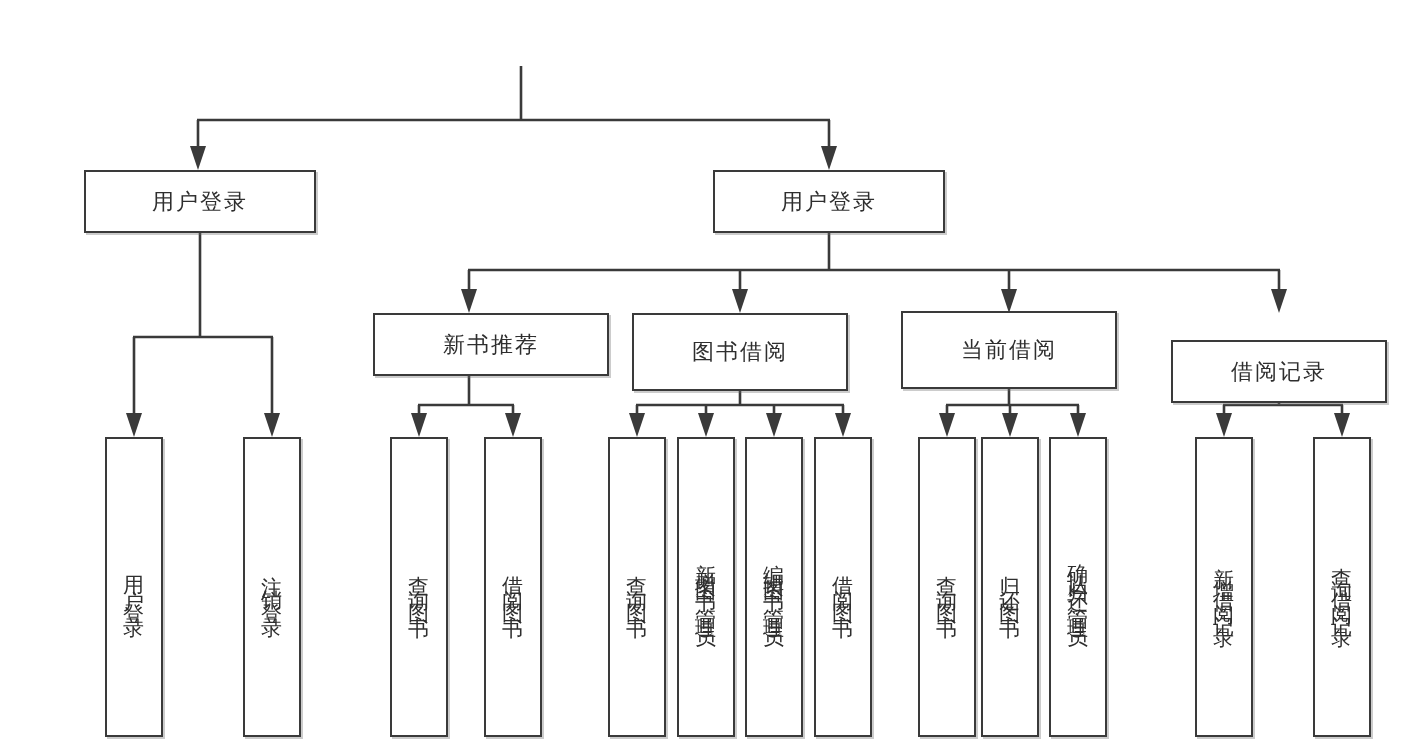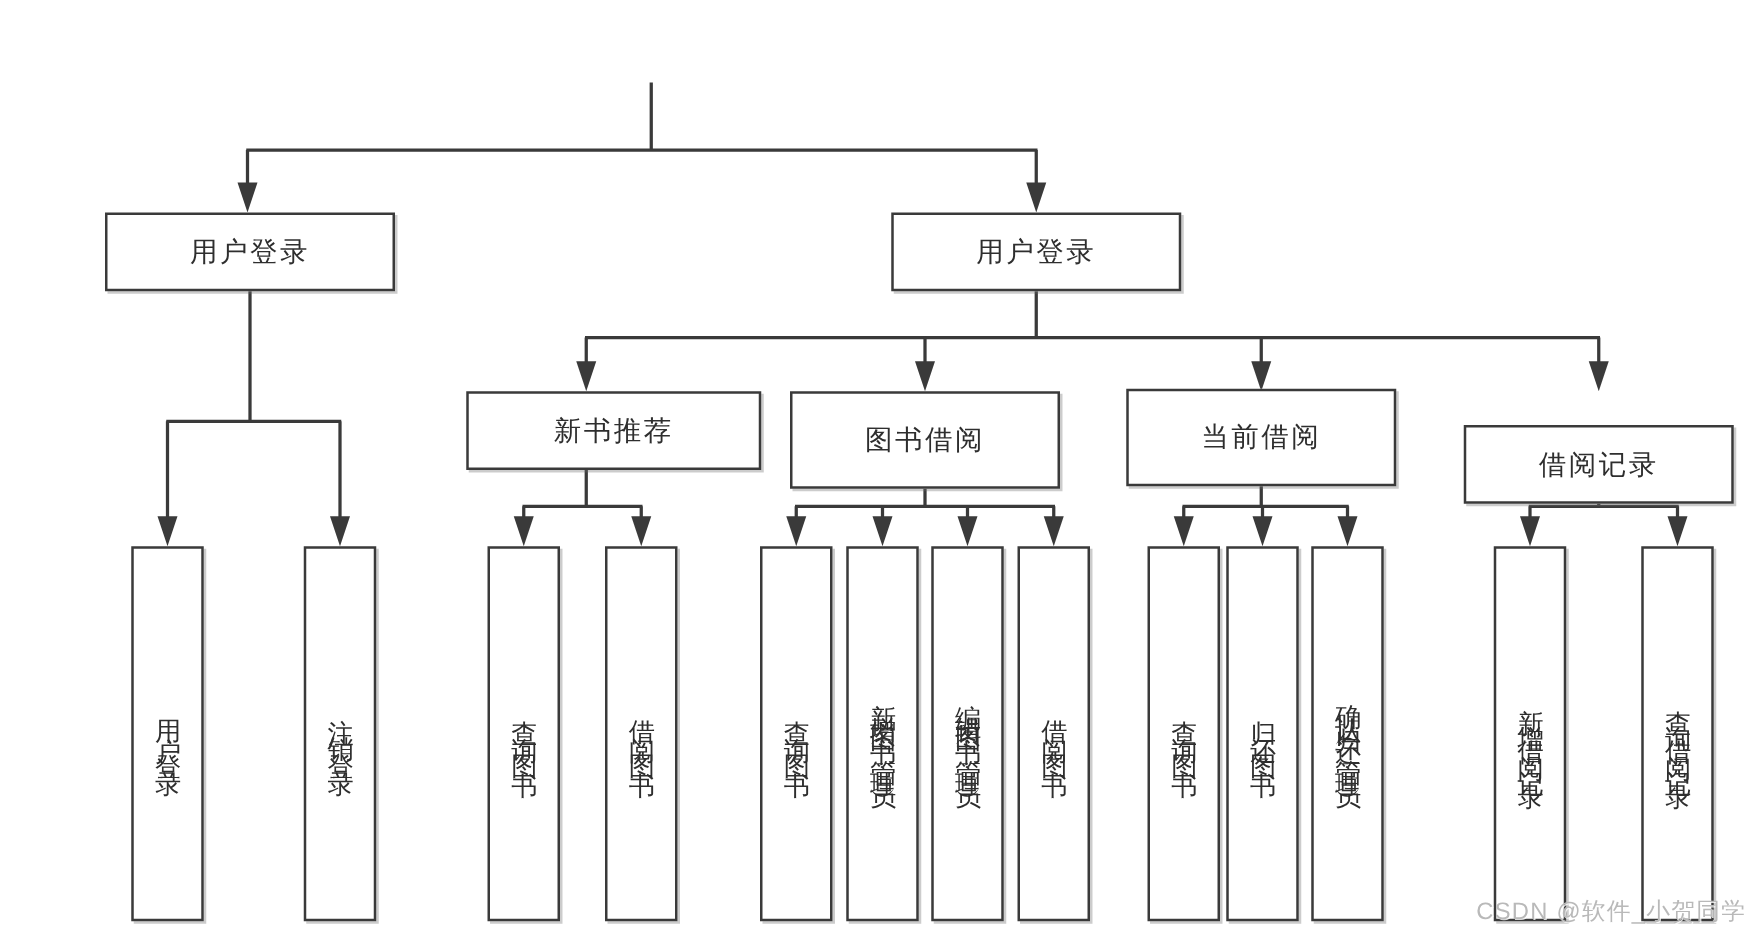--- a/index.html
+++ b/index.html
@@ -94,14 +94,13 @@
   <div class="node leaf l5">查询图书</div>
   <div class="node leaf tight l6">新增图书（管理员）</div>
   <div class="node leaf tight l7">编辑图书（管理员）</div>
   <div class="node leaf l8">借阅图书</div>
   <div class="node leaf l9">查询图书</div>
   <div class="node leaf l10">归还图书</div>
   <div class="node leaf tight l11">确认归还（管理员）</div>
   <div class="node leaf mid l12">新增借阅记录</div>
   <div class="node leaf mid l13">查询借阅记录</div>
 
-  <div class="watermark">CSDN @软件_小贺同学</div>
 </div>
 
 </body></html>

